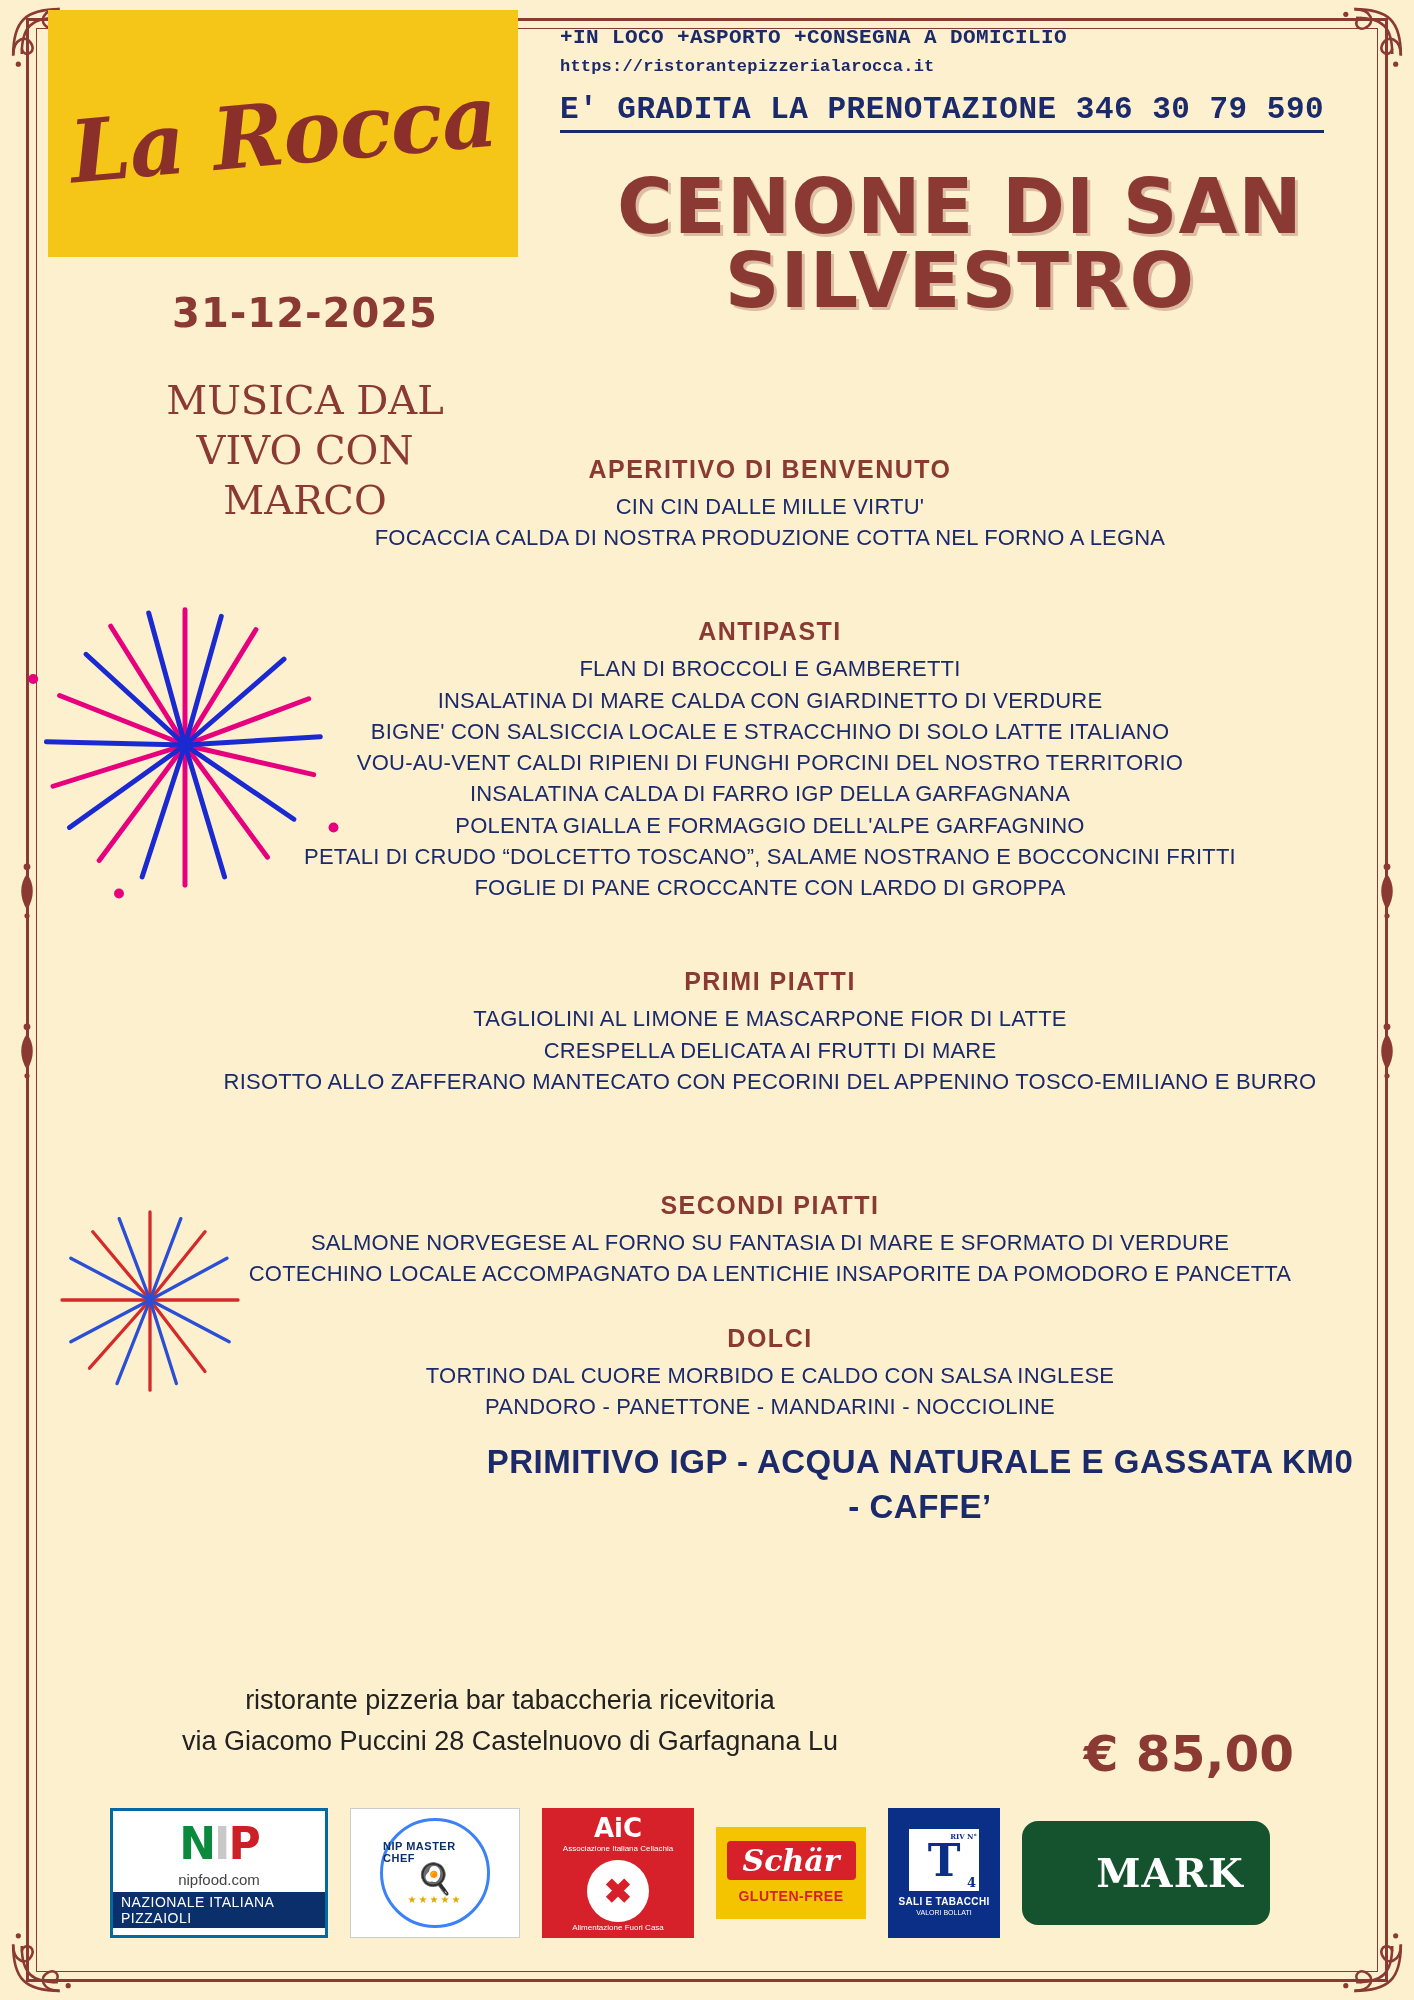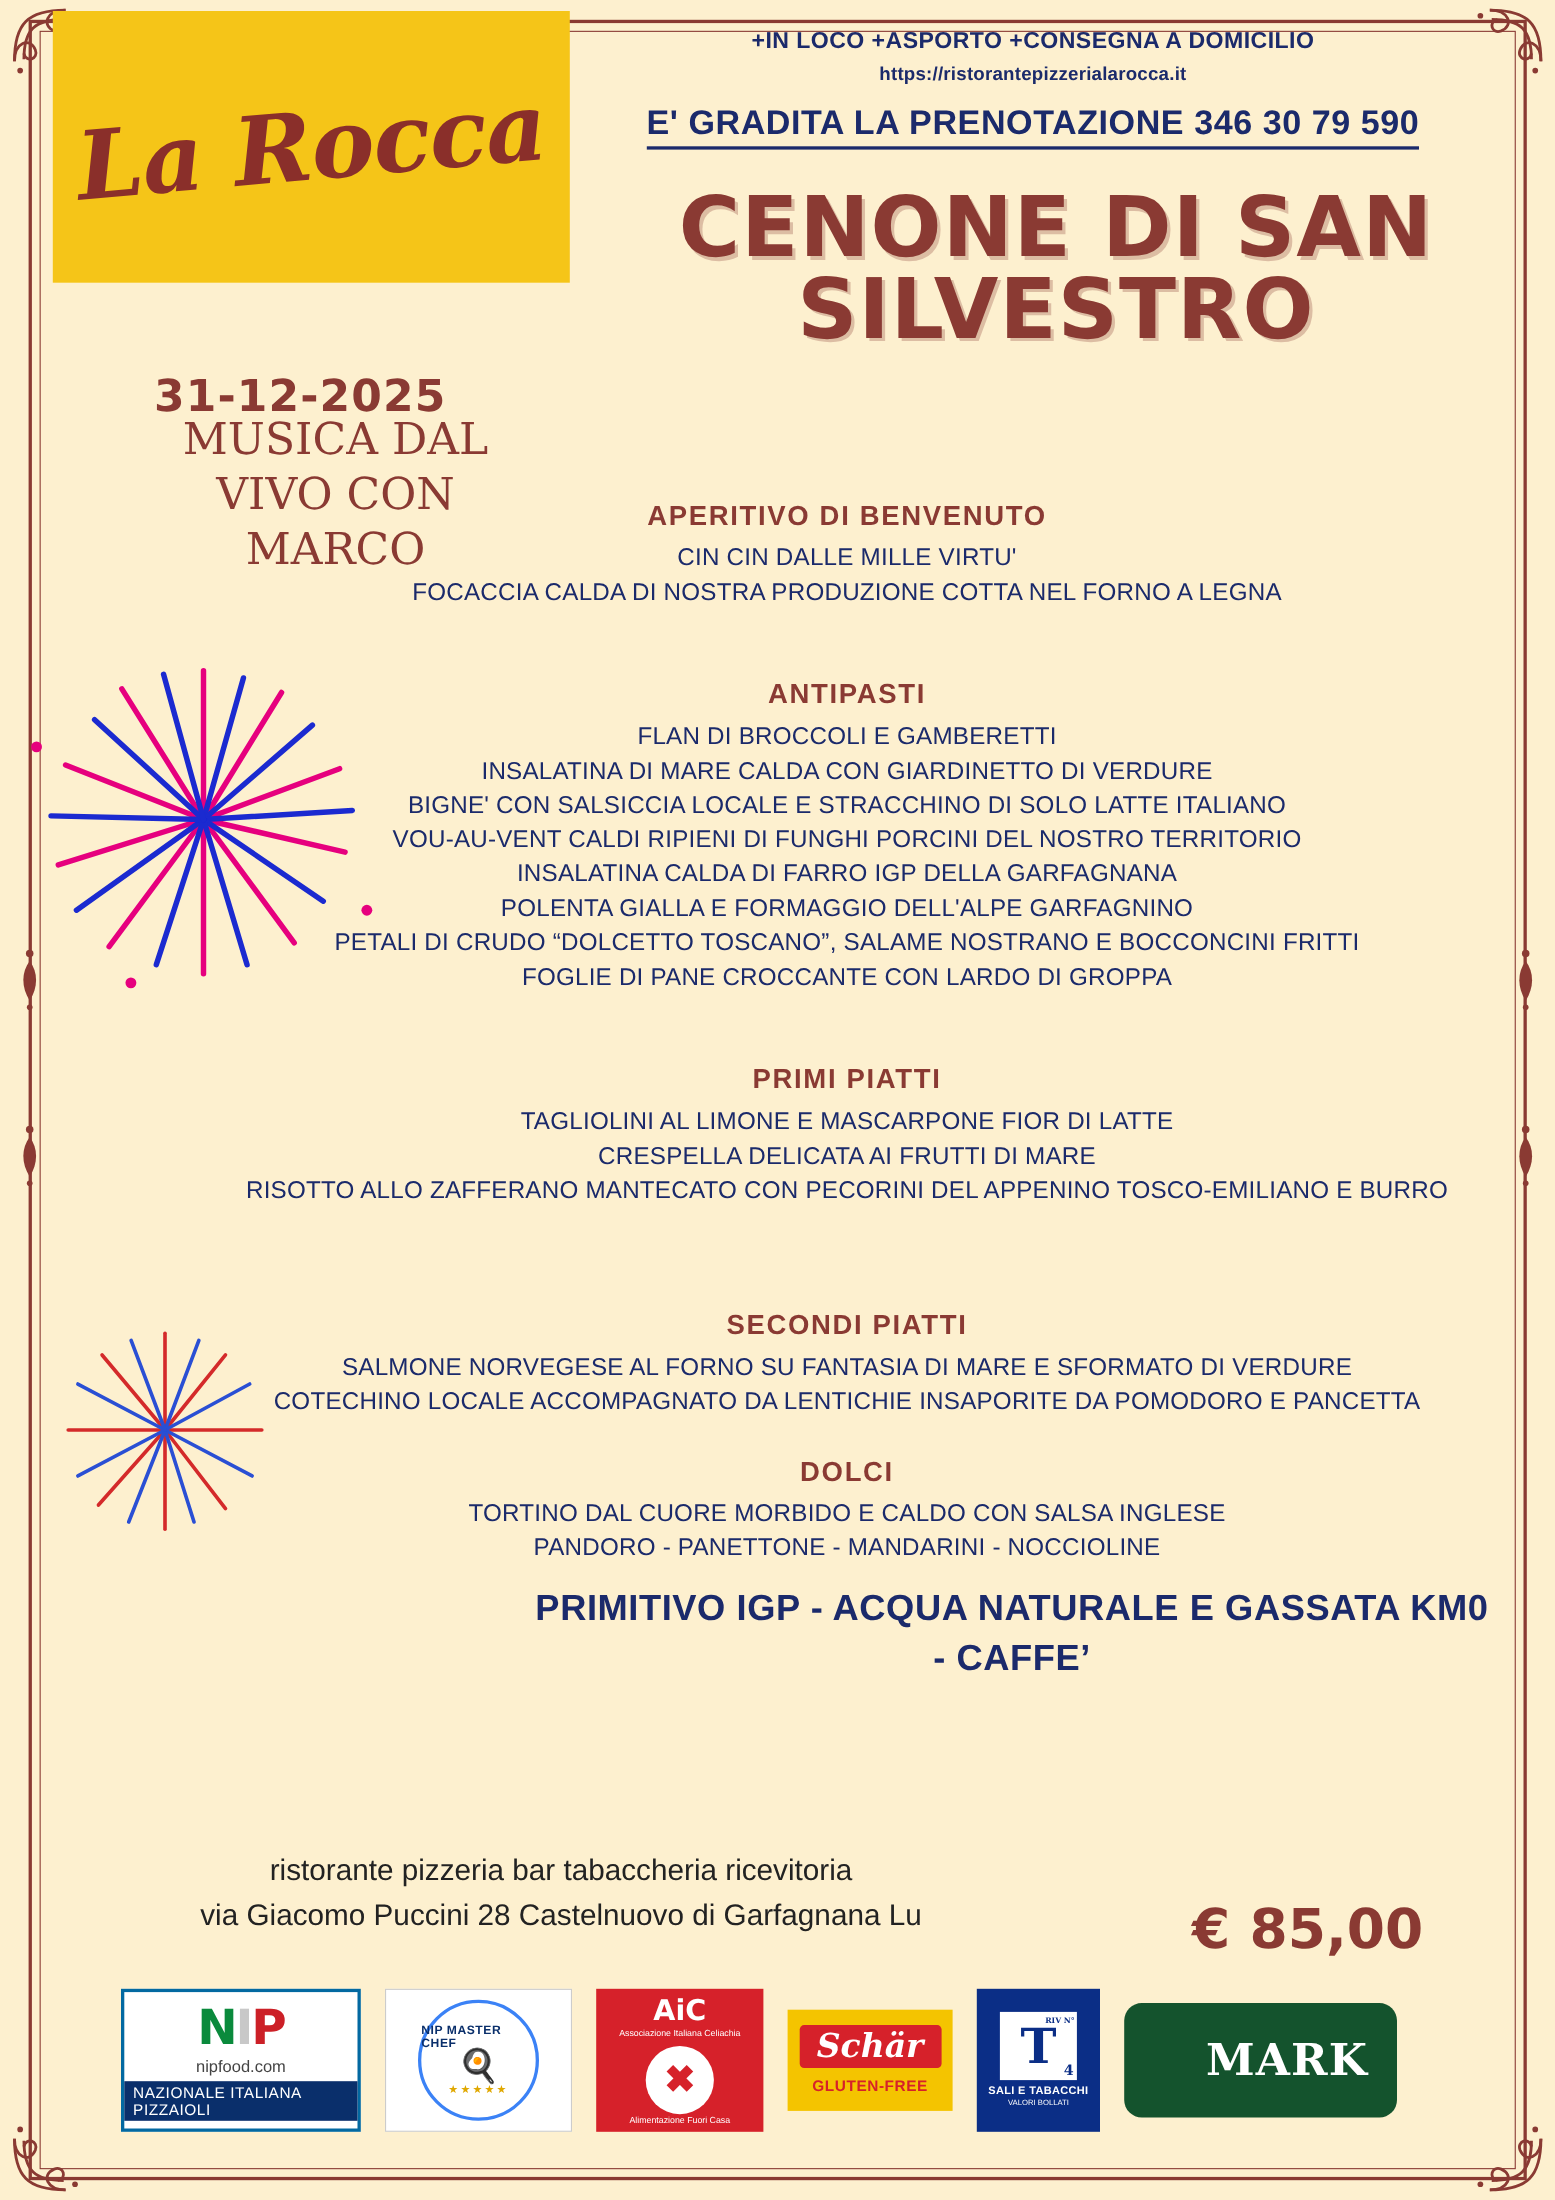--- a/index.html
+++ b/index.html
@@ -53,21 +53,21 @@
     display:flex;align-items:center;justify-content:center;
     font-family:"DejaVu Serif", serif;
     font-style:italic;font-weight:bold;
     font-size:86px;color:#8a2f2a;
     letter-spacing:-1px;
     transform:rotate(-5deg);
   }
 
   
   .hdr{
-    position:absolute;left:544px;top:26px;width:790px;text-align:center;
+    position:absolute;left:560px;top:26px;width:790px;font-family:Liberation Mono, monospace;
   }
   .hdr .line1{
     font-size:21px;font-weight:bold;color:#1b2a6b;letter-spacing:.4px;
   }
   .hdr .line2{
     font-size:17px;font-weight:bold;color:#1b2a6b;margin-top:8px;letter-spacing:.2px;
   }
   .hdr .line3{
     margin-top:16px;font-size:31px;font-weight:bold;color:#1b2a6b;
     border-bottom:3px solid #1b2a6b;display:inline-block;padding-bottom:3px;
@@ -76,24 +76,23 @@
 
   .title{
     position:absolute;left:520px;top:170px;width:880px;text-align:center;
     font-family:"DejaVu Sans", sans-serif;
     font-weight:bold;font-size:76px;line-height:.98;color:#8a3a33;
     letter-spacing:1px;
     text-shadow:3px 3px 0 rgba(138,58,51,.28);
   }
 
   .date{
-    position:absolute;left:140px;top:290px;width:330px;text-align:left;
+    position:absolute;left:140px;top:290px;width:330px;text-align:center;
     font-family:"DejaVu Sans", sans-serif;font-weight:bold;font-size:40px;color:#8a3a33;
     letter-spacing:1px;
-    margin-top:48px;
   }
   .music{
     position:absolute;left:130px;top:375px;width:350px;text-align:center;
     font-family:"DejaVu Serif", serif;font-size:40px;line-height:1.25;color:#8a3a33;
   }
 
   
   .menu{
     position:absolute;left:180px;top:455px;width:1180px;text-align:center;
   }

